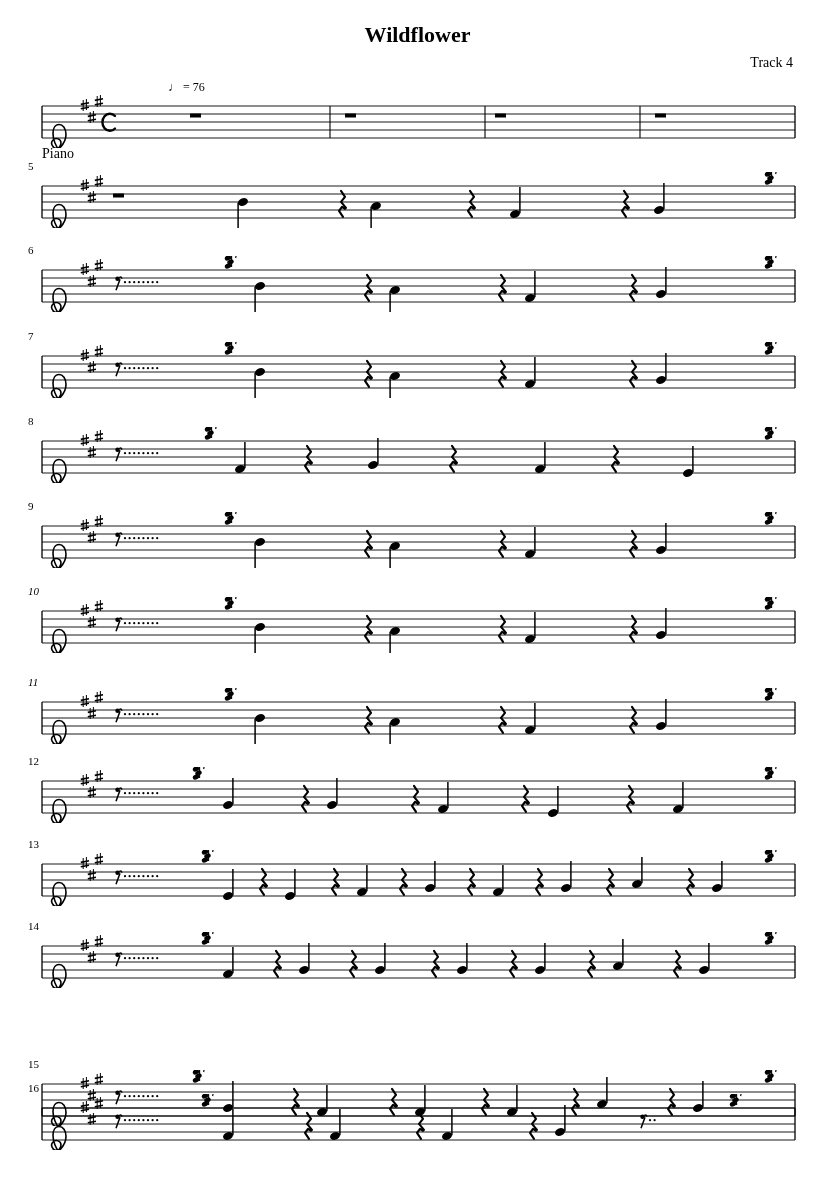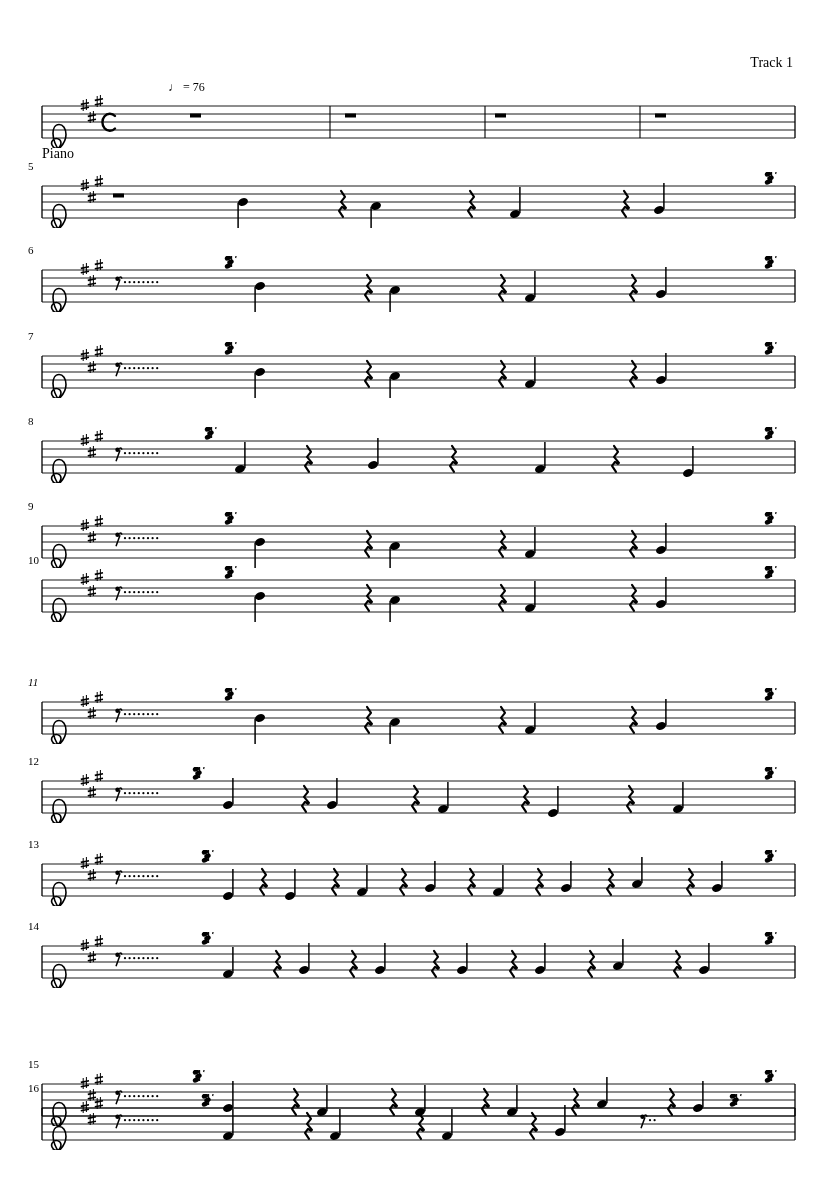--- a/index.html
+++ b/index.html
@@ -74,21 +74,22 @@
     position: absolute;
     font-size: 12px;
     font-family: Liberation Serif, serif;
   }
 </style>
 </head>
 <body>
 
 <div class="sheet">
 
-  <div class="track-label">Track 1</div>
+  <div class="title">Wildflower</div>
+  <div class="track-label">Track 4</div>
   <div class="instrument" style="left:42px; top:106px;">Piano</div>
 
   <div id="systems-host">
       <div class="system" style="top: 80px;">
         <div class="staff-wrap">
           <svg width="835" height="56" viewBox="0 0 835 56">
             <line x1="42" y1="14" x2="795" y2="14" stroke="#000" stroke-width="0.9"></line>
             <line x1="42" y1="22" x2="795" y2="22" stroke="#000" stroke-width="0.9"></line>
             <line x1="42" y1="30" x2="795" y2="30" stroke="#000" stroke-width="0.9"></line>
             <line x1="42" y1="38" x2="795" y2="38" stroke="#000" stroke-width="0.9"></line>
@@ -553,21 +554,21 @@
               <ellipse cx="768" cy="10" rx="3.3" ry="2.5" fill="#000" transform="rotate(-20 768 10)"></ellipse>
               <ellipse cx="770.5" cy="6" rx="3.3" ry="2.5" fill="#000" transform="rotate(-20 770.5 6)"></ellipse>
               <ellipse cx="768" cy="2" rx="3.3" ry="2.5" fill="#000" transform="rotate(-20 768 2)"></ellipse>
               <line x1="771.6" y1="11" x2="771.6" y2="-7" stroke="#000" stroke-width="1.1"></line>
               <line x1="766" y1="0" x2="777" y2="-9" stroke="#000" stroke-width="1.1"></line>
               <path d="M 771.6 -7 q 6,2 4,9" stroke="#000" stroke-width="1.2" fill="none"></path>
             </g>
           </svg>
         </div>
       </div>
-      <div class="system" style="top: 554px;">
+      <div class="system" style="top: 585px; font-style: italic;">
         <div class="measure-number">10</div>
         <div class="staff-wrap">
           <svg width="835" height="56" viewBox="0 0 835 56">
             <line x1="42" y1="14" x2="795" y2="14" stroke="#000" stroke-width="0.9"></line>
             <line x1="42" y1="22" x2="795" y2="22" stroke="#000" stroke-width="0.9"></line>
             <line x1="42" y1="30" x2="795" y2="30" stroke="#000" stroke-width="0.9"></line>
             <line x1="42" y1="38" x2="795" y2="38" stroke="#000" stroke-width="0.9"></line>
             <line x1="42" y1="46" x2="795" y2="46" stroke="#000" stroke-width="0.9"></line>
             <line x1="42" y1="14" x2="42" y2="46" stroke="#000" stroke-width="1.3"></line>
             <line x1="795" y1="14" x2="795" y2="46" stroke="#000" stroke-width="1.3"></line>

